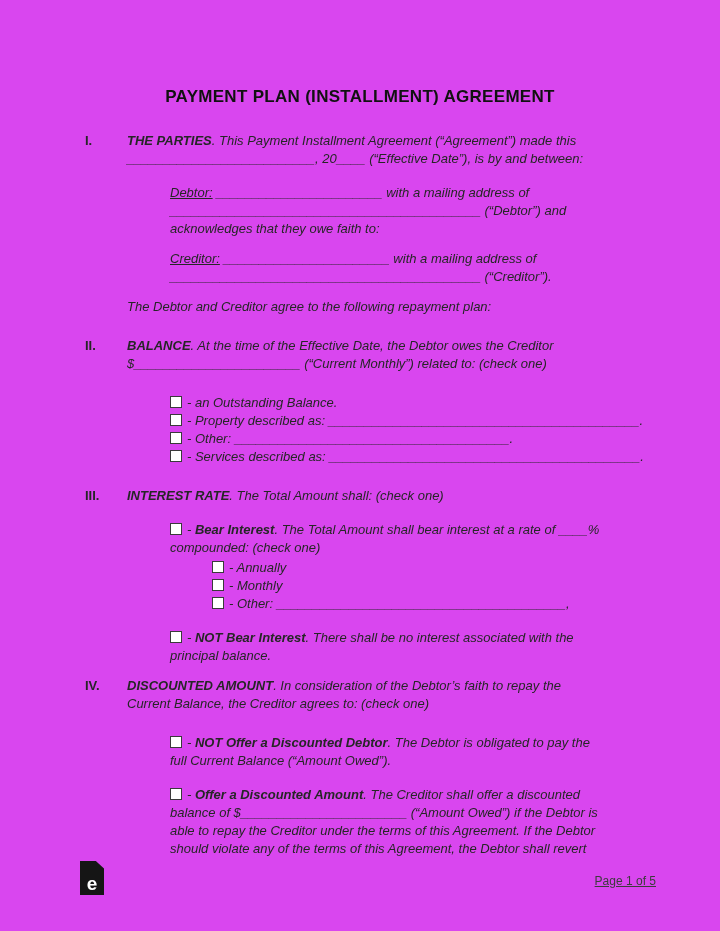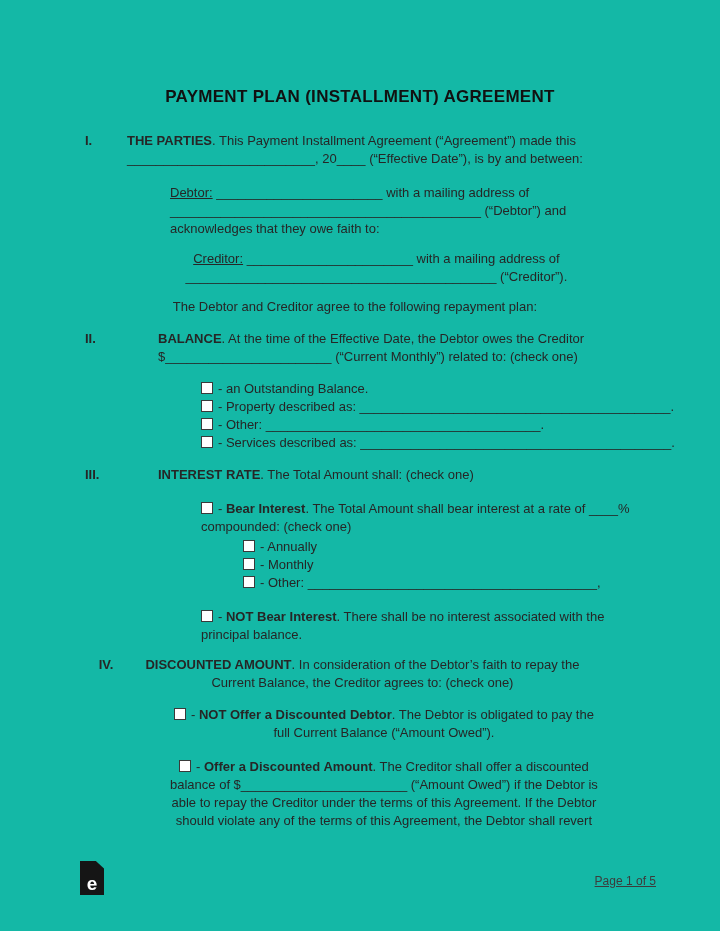--- a/index.html
+++ b/index.html
@@ -1,42 +1,42 @@
 <!DOCTYPE html>
 <html><head>
 <meta charset="utf-8">
 <style>
   html,body{margin:0;padding:0;background:#ffffff;}
   .page{
     position:relative;
     width:720px;height:931px;
-    background:#14b8a6;
+    background:#d946ef;
     font-family:"Liberation Sans","DejaVu Sans",sans-serif;
     font-size:13px;line-height:18px;
     color:#262626;
     overflow:hidden;
   }
   .title{
     margin:0;padding-top:87px;
     text-align:center;
     font-size:17px;line-height:20px;
     font-weight:bold;color:#111;
     letter-spacing:.3px;
   }
   .content{padding-left:85px;padding-top:25px;}
   .sec{display:flex;}
   .num{width:42px;font-weight:bold;flex:none;}
-  .bd{flex:none;max-width:560px;}
+  .bd{flex:none;max-width:560px;font-style:italic;}
   .line{white-space:nowrap;}
   .b{font-weight:bold;}
   .u{text-decoration:underline;}
   .ind1{margin-left:43px;}
   .ind2{margin-left:85px;}
-  .mt12{margin-top:12px;text-align:center;}
-  .mt14{margin-top:14px;gap:31px;}
+  .mt12{margin-top:12px;}
+  .mt14{margin-top:21px;}
   .mt16{margin-top:16px;}
   .mt2{margin-top:2px;}
   .cb{
     display:inline-block;width:10px;height:10px;
     border:1px solid #3a3a3a;background:#fff;
     margin-right:5px;vertical-align:-1px;
   }
   .logo{
     position:absolute;left:80px;top:861px;
     width:24px;height:34px;background:#151515;

